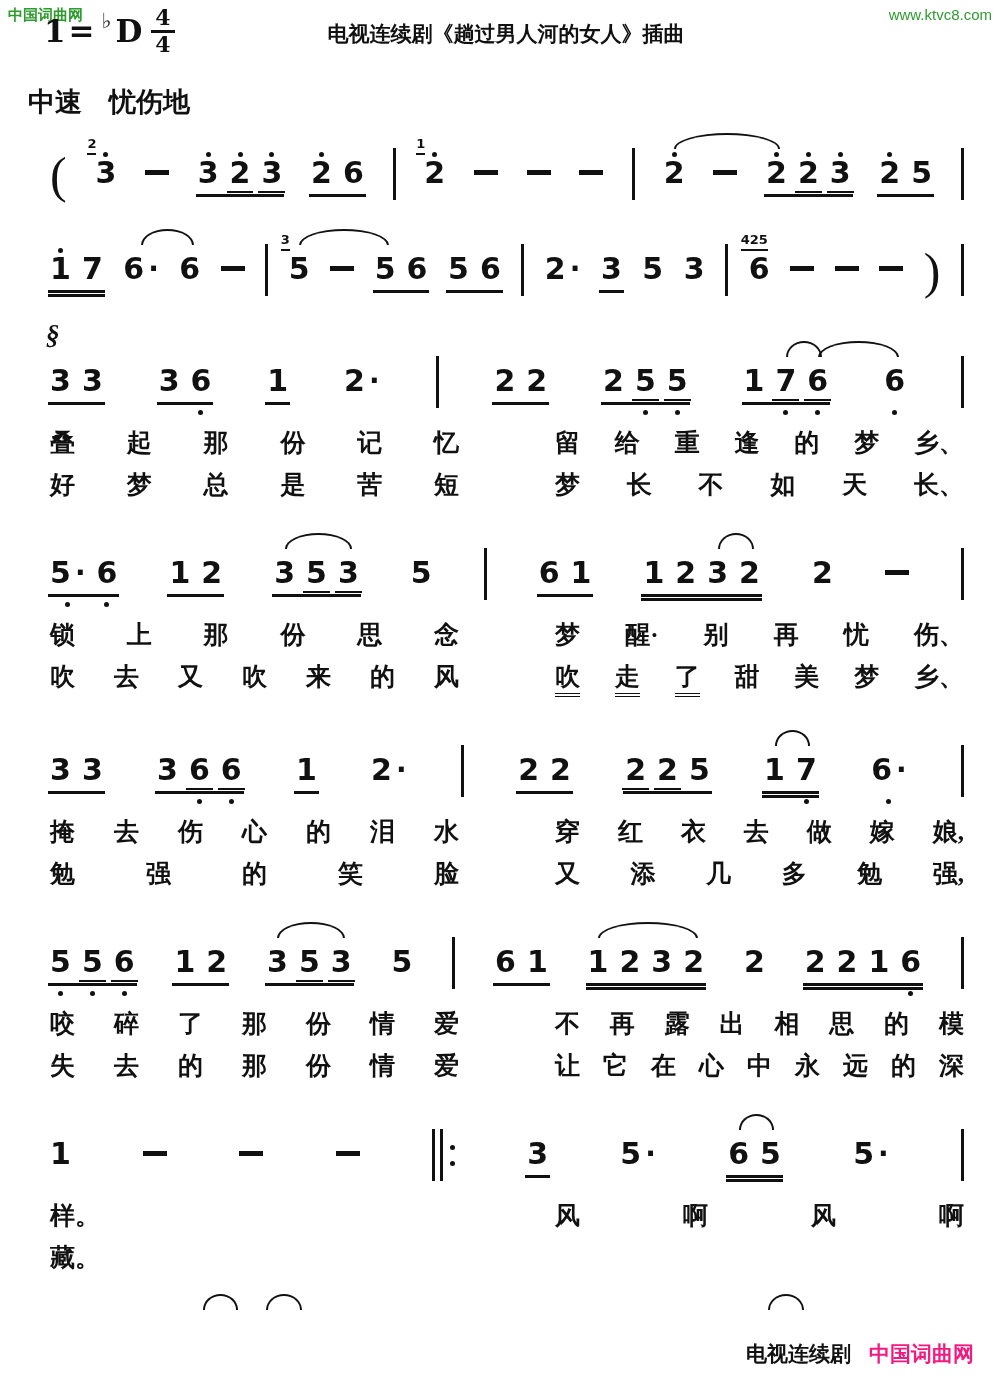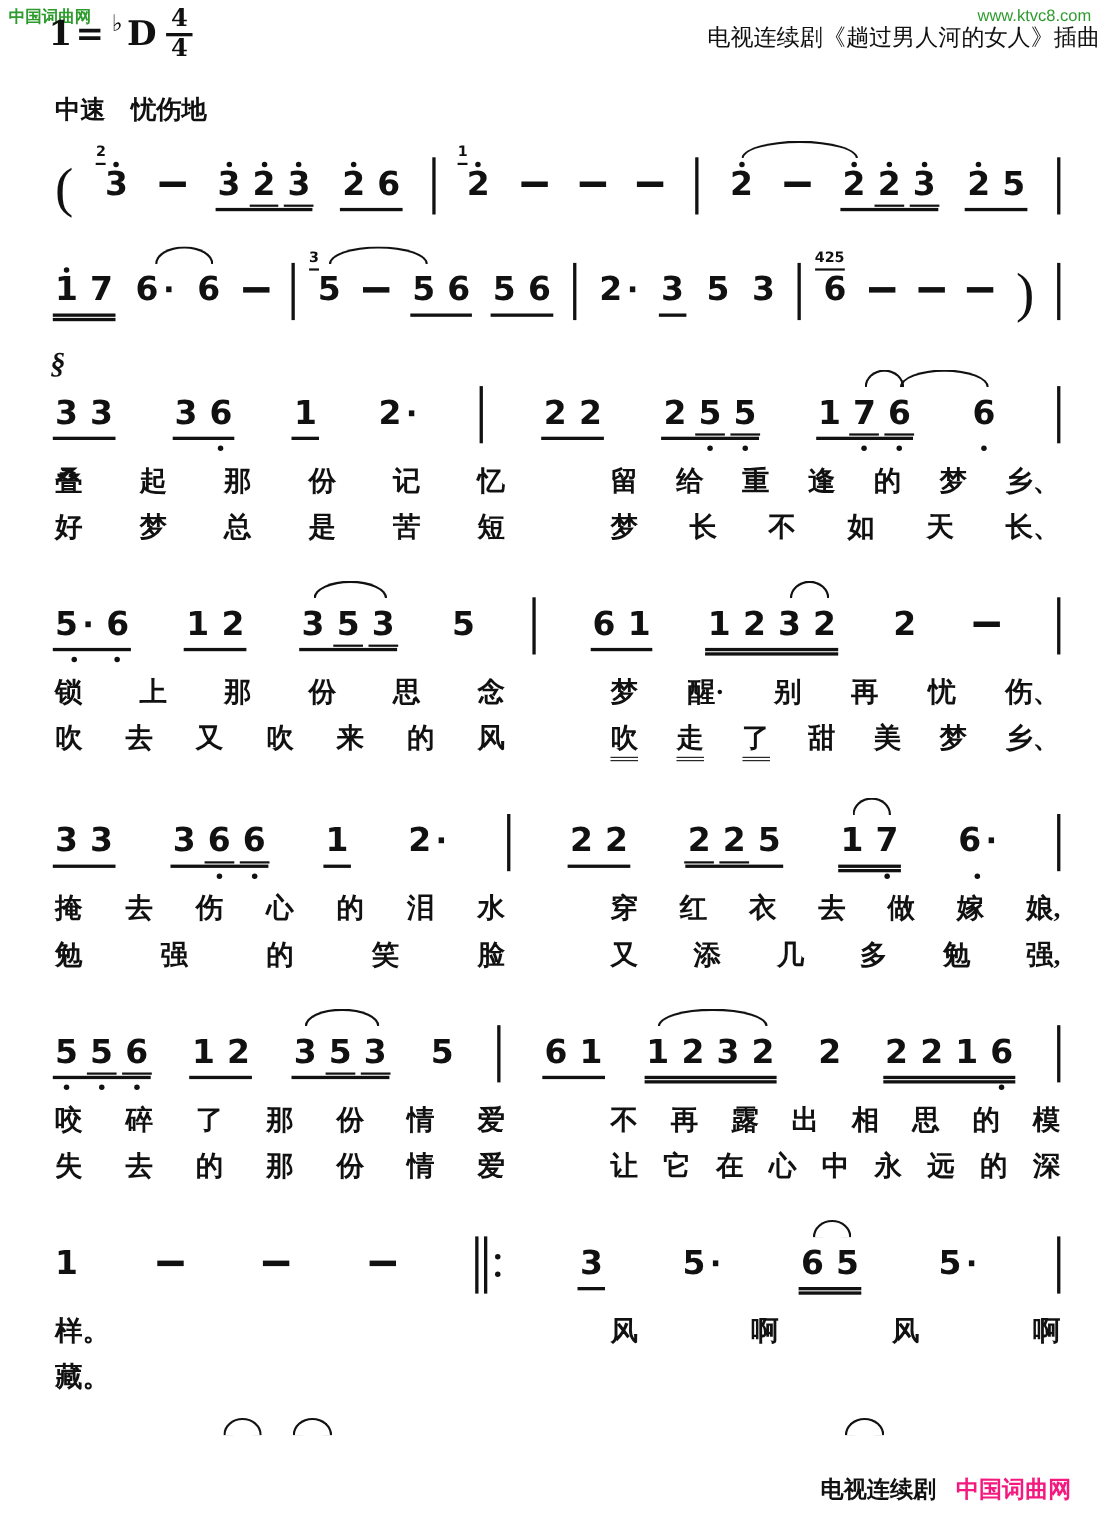--- a/index.html
+++ b/index.html
@@ -10,25 +10,25 @@
   .wm-right{right:8px}
   .title{padding-top:28px;text-align:center;font-family:"Liberation Serif",serif;
          font-weight:700;font-size:46px;letter-spacing:16px}
   .meta{position:relative;height:80px;margin-top:4px}
   .keysig{position:absolute;left:44px;top:2px;display:flex;align-items:center;gap:9px;
           font-family:"DejaVu Serif",serif;font-weight:700;font-size:31px;line-height:1}
   .keysig .flat{font-size:21px;position:relative;top:-11px;margin:0 -5px 0 -2px}
   .frac{display:inline-flex;flex-direction:column;align-items:center;font-size:22px;
         line-height:1.05;font-weight:700;font-family:"DejaVu Serif",serif}
   .frac .ft{border-bottom:3px solid #111;padding:0 4px 1px}
-  .subtitle{position:absolute;left:12px;right:0;top:16px;text-align:right;
-            font-family:"Liberation Serif",serif;font-weight:400;font-size:21px}
+  .subtitle{position:absolute;left:12px;right:0;top:16px;text-align:center;
+            font-family:"Liberation Serif",serif;font-weight:700;font-size:21px}
   .credits{position:absolute;right:52px;top:-8px;font-family:"Liberation Serif",serif;
            font-weight:700;font-size:23px;line-height:1.8;text-align:left}
-  .tempo{margin-left:50px;font-family:"Liberation Serif",serif;font-weight:700;font-size:23px}
+  .tempo{margin-left:28px;font-family:"Liberation Serif",serif;font-weight:700;font-size:27px}
   .score{padding:12px 30px 0 44px}
   .system{position:relative}
   .system.gap-s{margin-bottom:20px}
   .system.gap-l{margin-bottom:32px}
   .system.has-segno{padding-top:16px}
   .segno{position:absolute;left:2px;top:-4px;font-family:"Liberation Serif",serif;
          font-weight:700;font-size:27px;font-style:italic}
   .notes-row{position:relative;display:flex;align-items:flex-start;
              justify-content:space-between;padding:16px 6px 0 6px}
   .grp{position:relative;display:flex;gap:11px;align-items:flex-start}

